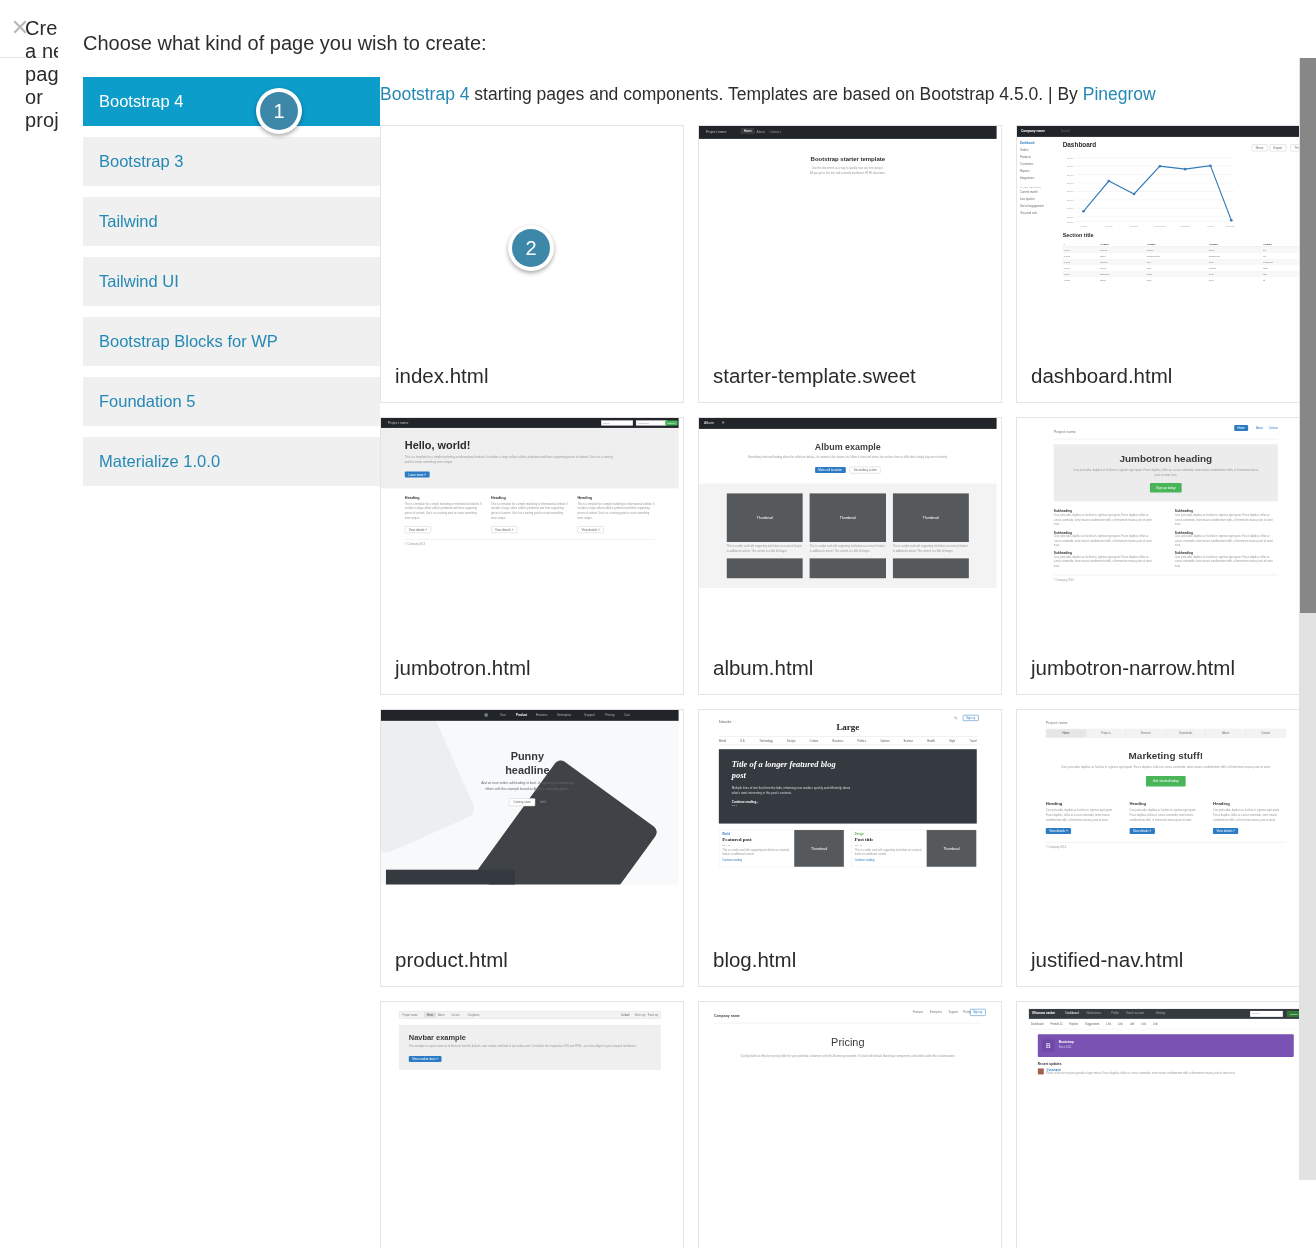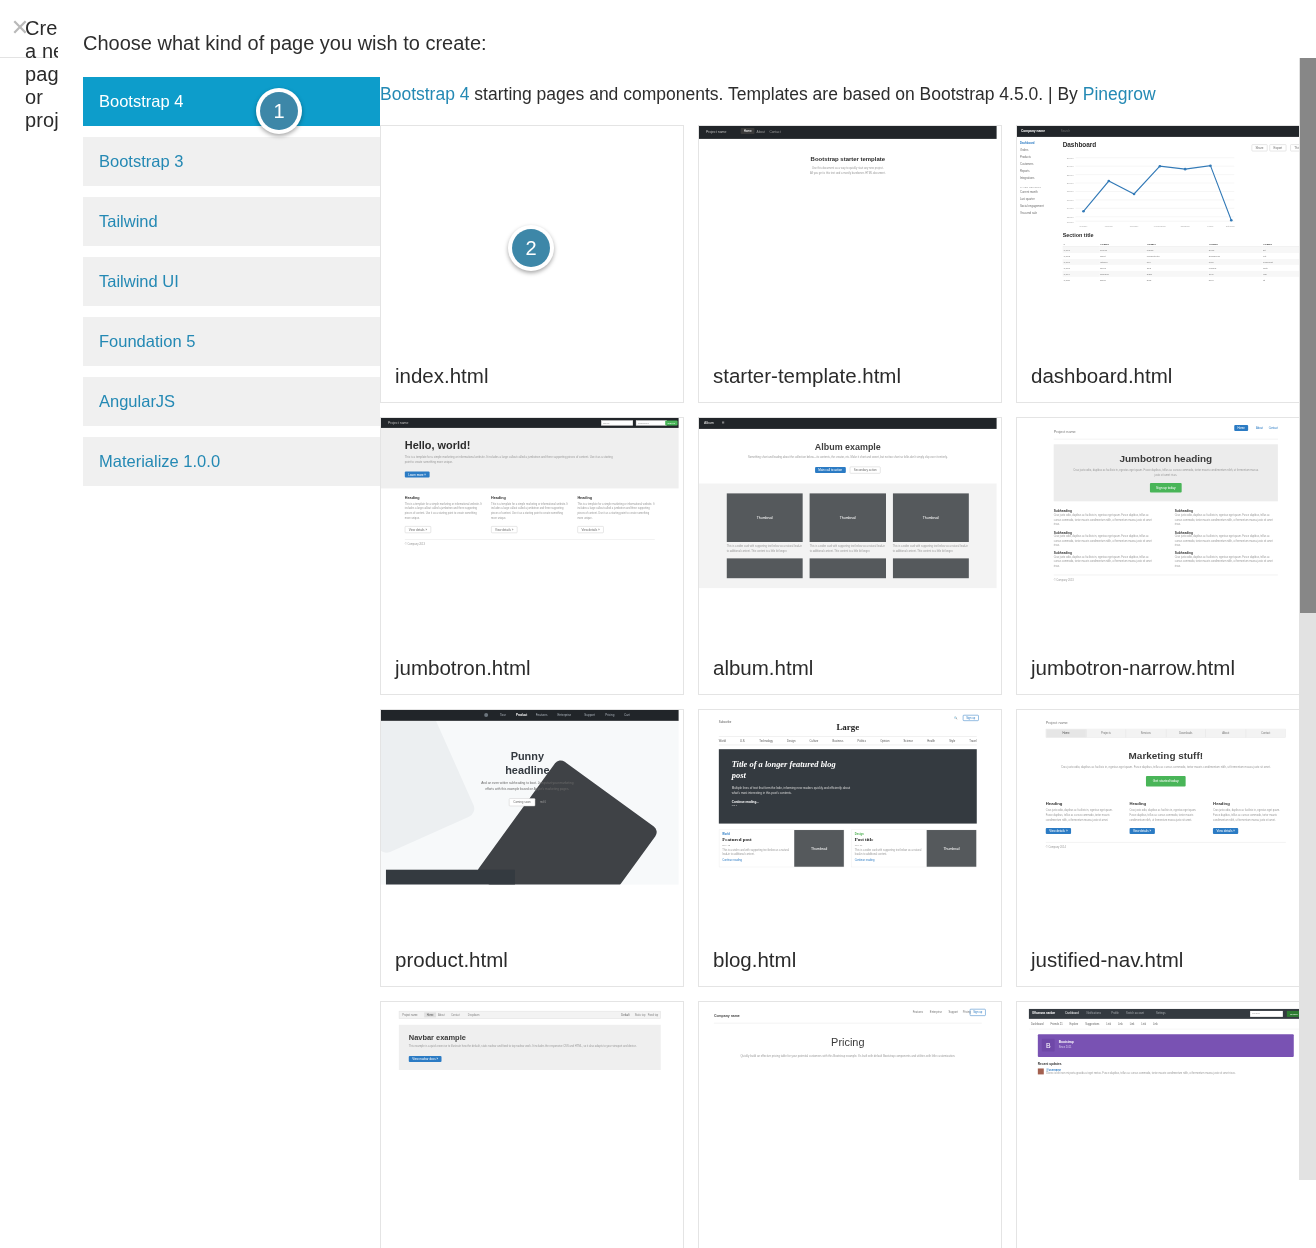--- a/index.html
+++ b/index.html
@@ -245,24 +245,24 @@
             <li class="side-item">
               <span>Bootstrap 3</span>
             </li>
             <li class="side-item">
               <span>Tailwind</span>
             </li>
             <li class="side-item">
               <span>Tailwind UI</span>
             </li>
             <li class="side-item">
-              <span>Foundation 5</span>
+              <span>Bootstrap Blocks for WP</span>
             </li>
             <li class="side-item">
-              <span>AngularJS</span>
+              <span>Foundation 5</span>
             </li>
             <li class="side-item">
               <span>Materialize 1.0.0</span>
             </li>
           </ul>
         </div>
 
         <div class="content">
           <div class="content-head"><a>Bootstrap 4</a><span> starting pages and components. Templates are based on Bootstrap 4.5.0. | By </span><a>Pinegrow</a></div>
 
@@ -286,21 +286,21 @@
                     <span style="position:absolute;left:116px;top:8px;font-size:6.5px;color:#9a9a9a">About</span>
                     <span style="position:absolute;left:142px;top:8px;font-size:6.5px;color:#9a9a9a">Contact</span>
                   </div>
                   <div style="text-align:center;margin-top:34px">
                     <div class="m-h1" style="font-size:12px">Bootstrap starter template</div>
                     <div class="m-txt" style="margin-top:7px;font-size:5.4px">Use this document as a way to quickly start any new project.</div>
                     <div class="m-txt" style="font-size:5.4px">All you get is this text and a mostly barebones HTML document.</div>
                   </div>
                 </div>
               </div>
-              <div class="cap">starter-template.html</div>
+              <div class="cap">starter-template.sweet</div>
             </div>
 
             <div class="card">
               <div class="thumb">
                 <div class="mini" style="transform:scale(.496)">
                   <div class="m-navbar" style="height:22px">
                     <span class="m-brand" style="left:8px;top:7px;color:#fff;font-weight:bold;font-size:6.5px">Company name</span>
                     <span style="position:absolute;left:88px;top:7px;font-size:6px;color:#6a6a6a">Search</span>
                     <span style="position:absolute;right:8px;top:7px;font-size:6px;color:#c9c9c9">Sign out</span>
                   </div>

